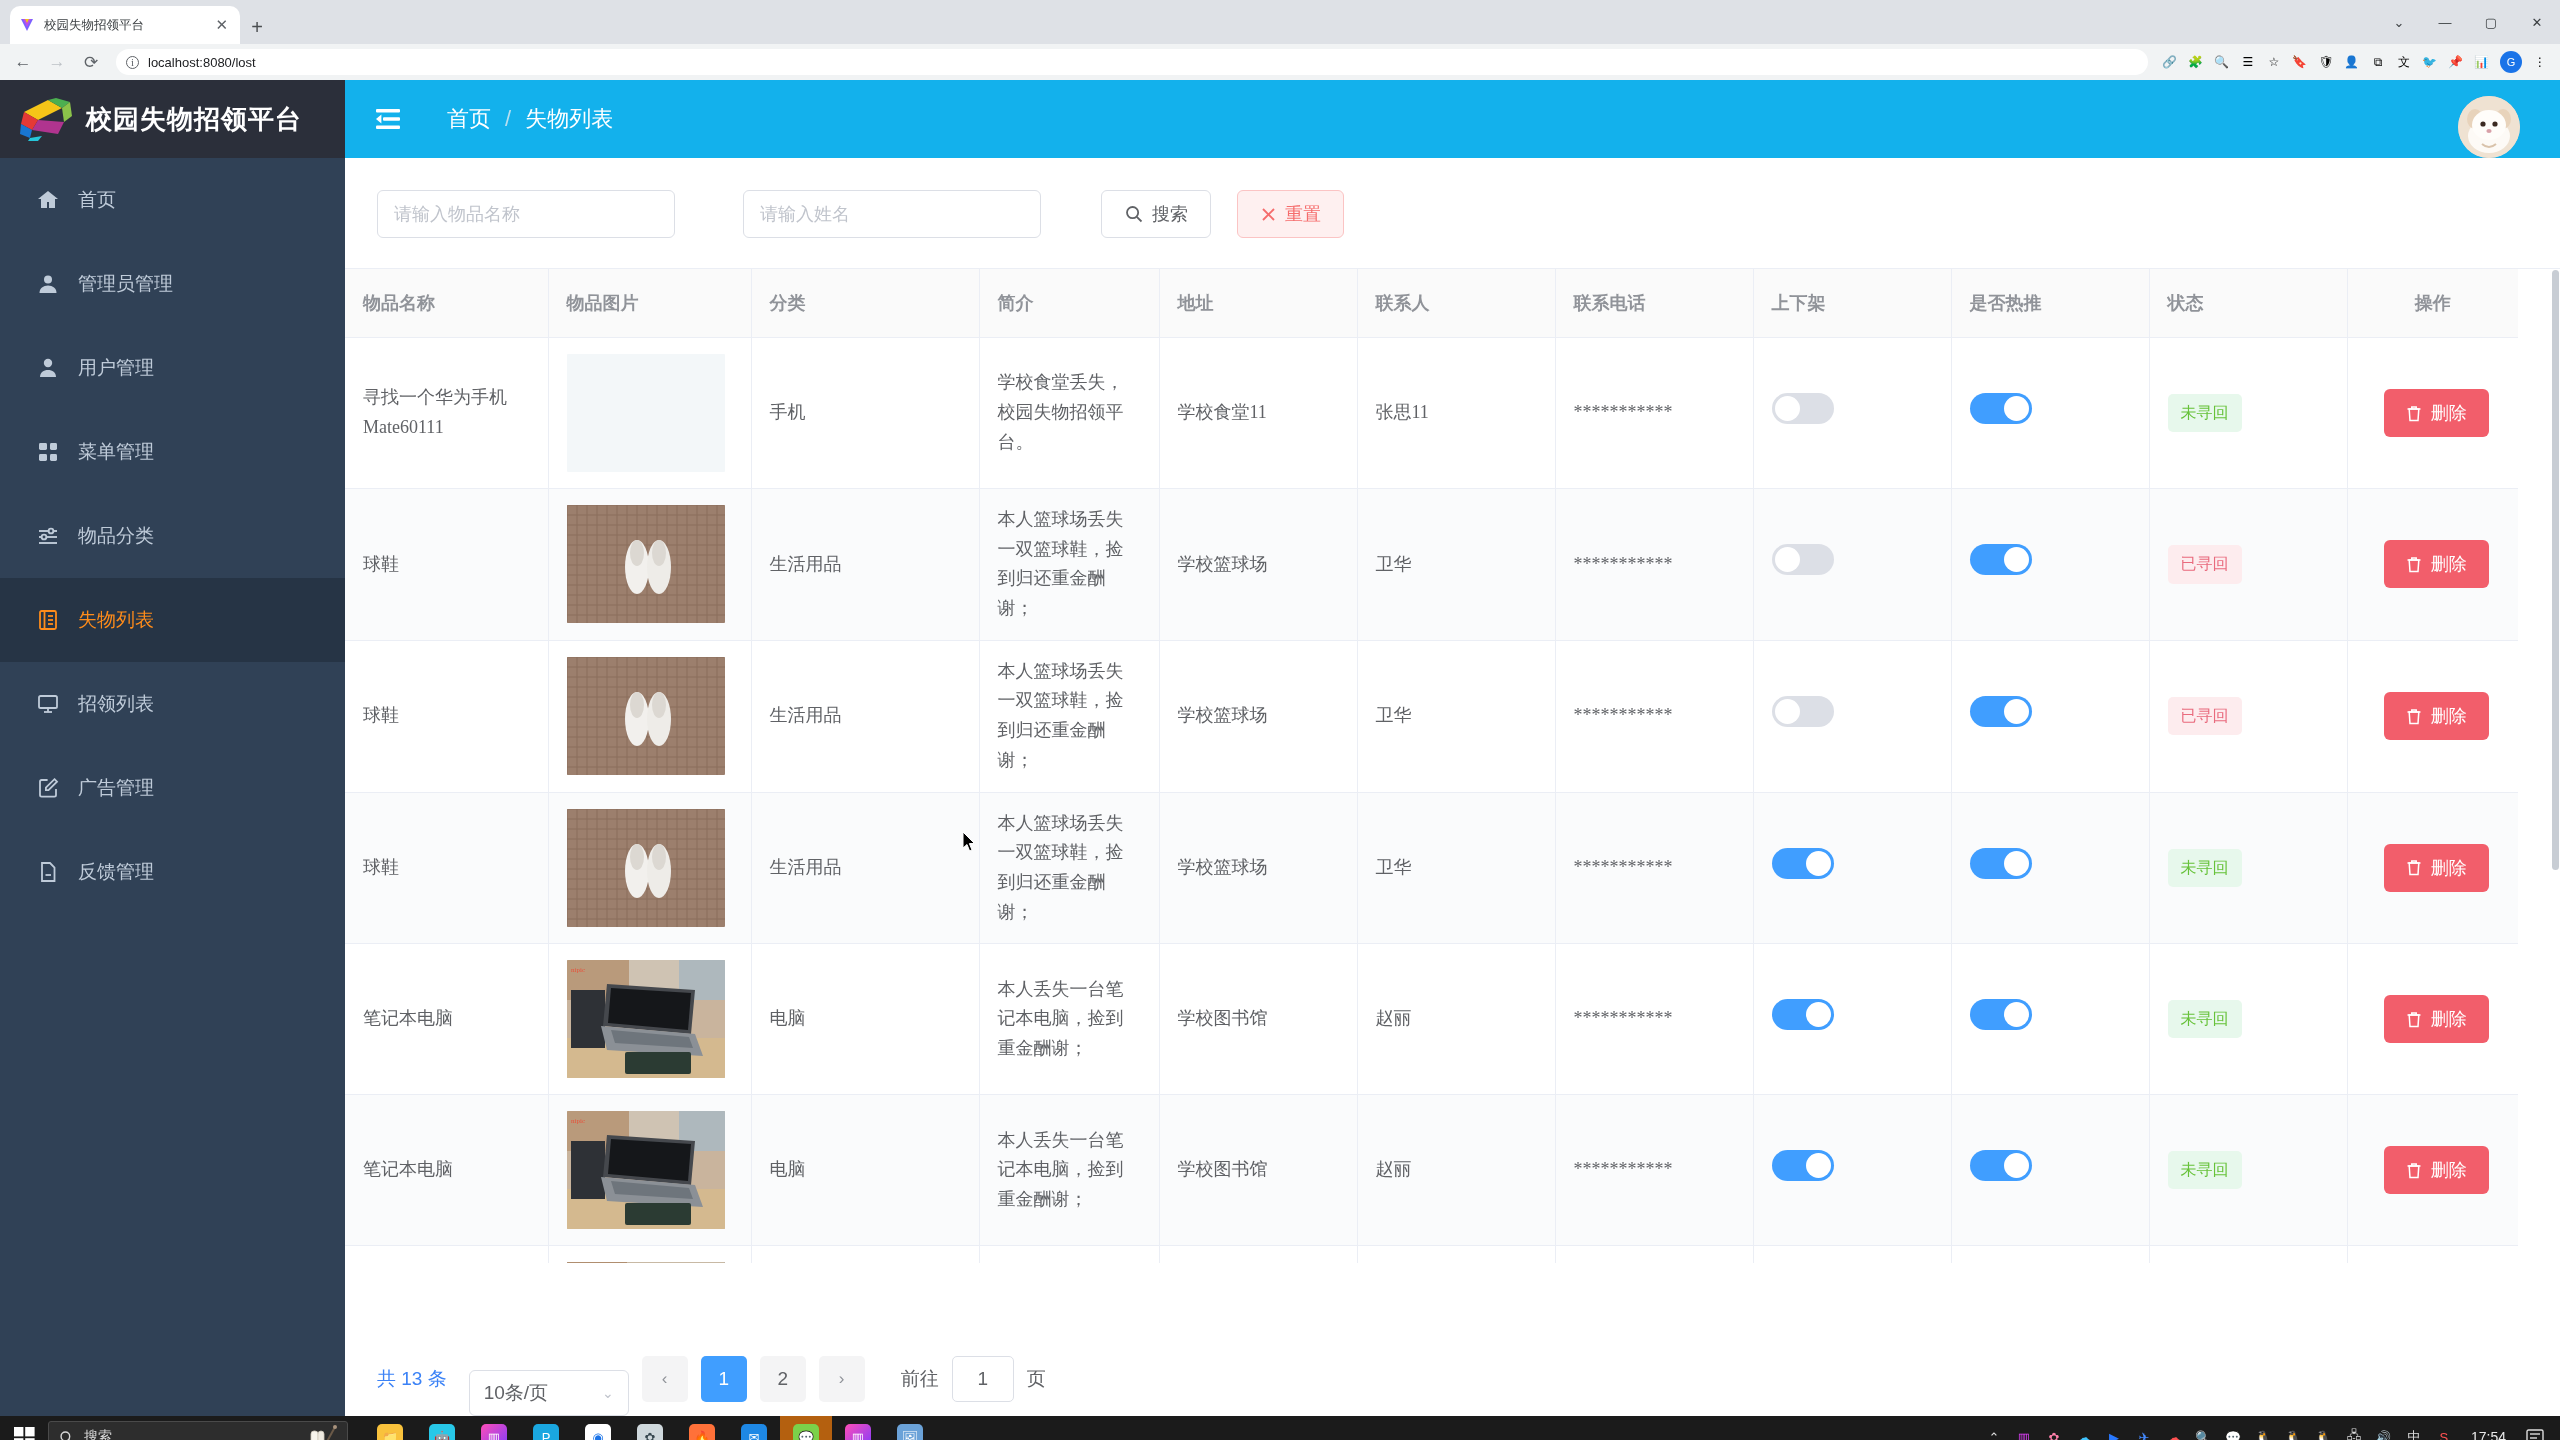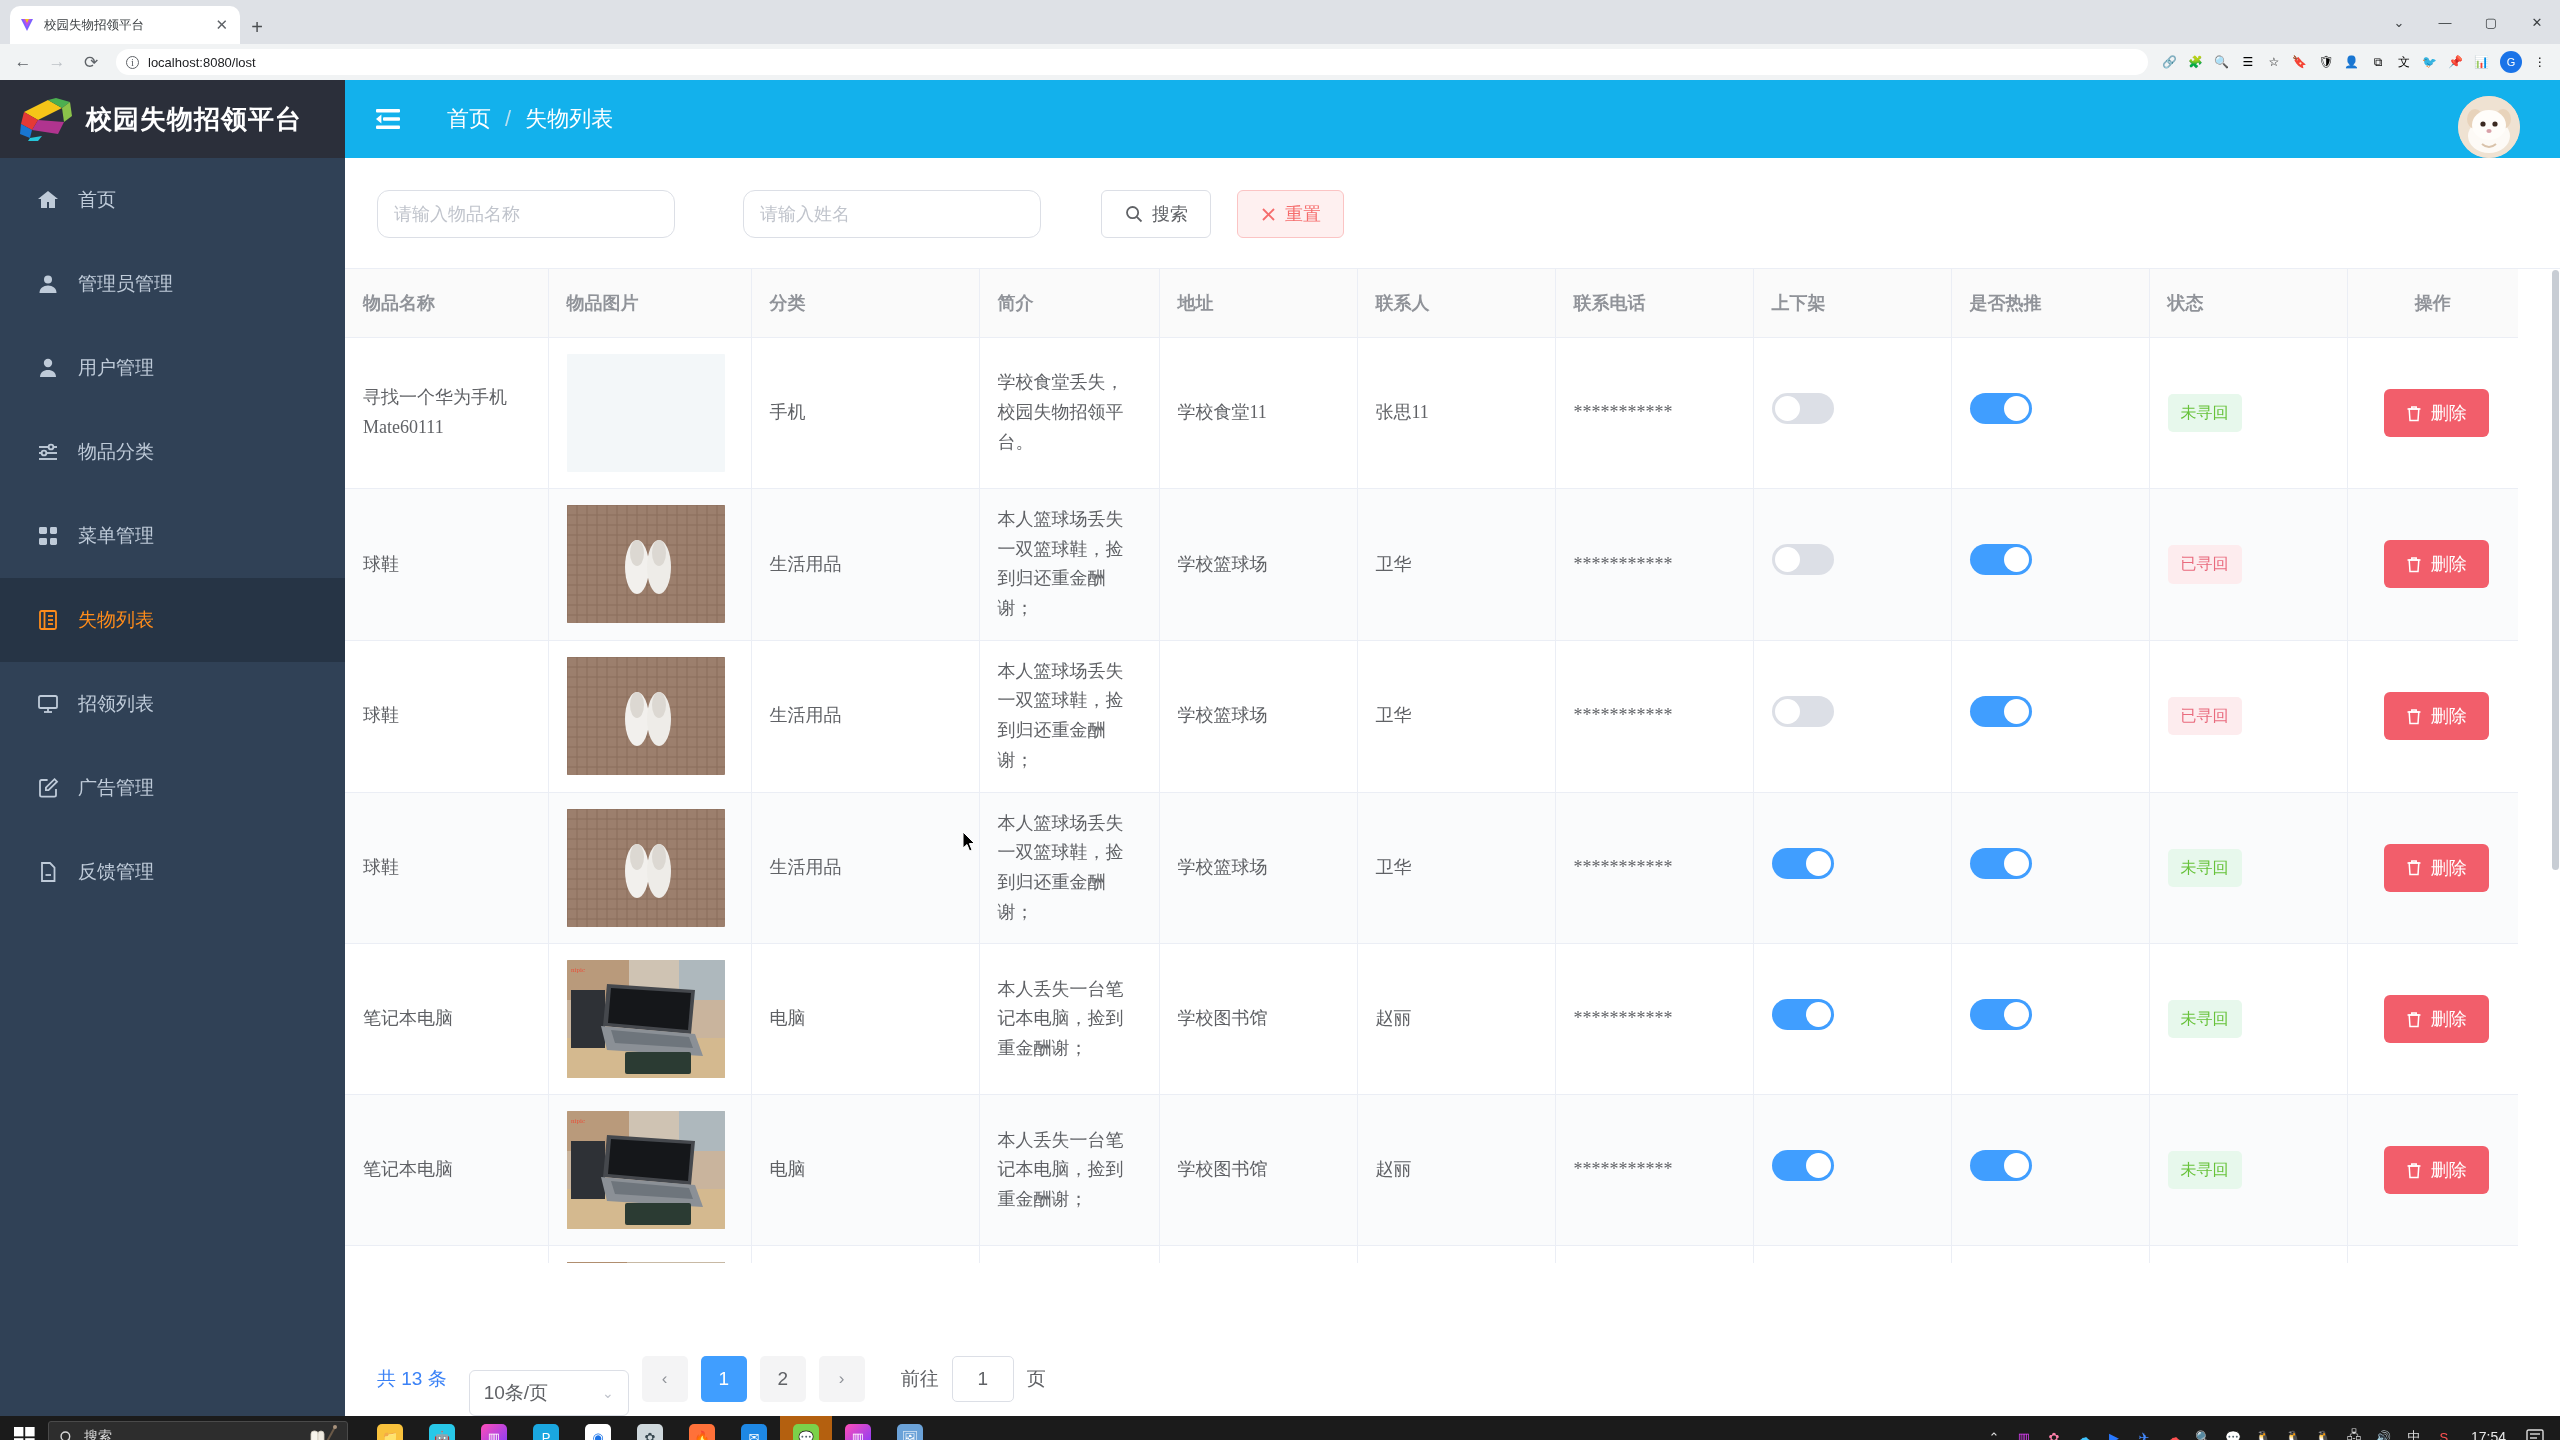--- a/index.html
+++ b/index.html
@@ -69,21 +69,21 @@
   #bc-home { cursor: pointer; }
   #avatar { position: absolute; right: 40px; top: 16px; width: 62px; height: 62px; border-radius: 50%;
             overflow: hidden; cursor: pointer; background: #e8d8c8; }
 
   #content { flex: 1; background: #f0f2f5; padding: 0; position: relative; overflow: hidden; }
   #panel { background: #fff; margin: 0; height: 100%; position: relative; }
 
   
   #searchbar { display: flex; align-items: center; padding: 32px 0 30px 32px; gap: 0; }
   .s-input {
-    width: 298px; height: 48px; border: 1px solid #dcdfe6; border-radius: 12px;
+    width: 298px; height: 48px; border: 1px solid #dcdfe6; border-radius: 6px;
     font-size: 18px; color: #606266; padding: 0 16px; font-family: inherit;
     background: #fff; outline: none;
   }
   .s-input::placeholder { color: #c0c4cc; }
   #s-input-2 { margin-left: 68px; }
   .s-btn {
     height: 48px; border-radius: 6px; font-size: 18px; display: inline-flex;
     align-items: center; justify-content: center; gap: 8px; cursor: pointer;
     font-family: inherit; padding: 0 22px; border: 1px solid transparent;
   }
@@ -282,41 +282,41 @@
         <svg viewBox="0 0 24 24" width="24" height="24">
             <circle cx="12" cy="7" r="4.2" fill="currentColor"></circle>
             <path d="M4 21c0-4.4 3.6-7 8-7s8 2.6 8 7z" fill="currentColor"></path>
           </svg>
       </span>
       <span class="mi-label">用户管理</span>
     </div>
 
     <div class="menu-item">
       <span class="mi-icon">
+        <svg viewBox="0 0 24 24" width="24" height="24">
+          <rect x="3" y="3" width="8" height="7" rx="1.4" fill="currentColor"></rect>
+          <rect x="14" y="3" width="7" height="7" rx="1.4" fill="currentColor"></rect>
+          <rect x="3" y="14" width="8" height="7" rx="1.4" fill="currentColor"></rect>
+          <rect x="14" y="14" width="7" height="7" rx="1.4" fill="currentColor"></rect>
+        </svg>
+      </span>
+      <span class="mi-label">菜单管理</span>
+    </div>
+
+    <div class="menu-item">
+      <span class="mi-icon">
         <svg viewBox="0 0 24 24" width="24" height="24" stroke="currentColor" stroke-width="1.9" fill="none">
           <line x1="3" y1="7" x2="21" y2="7"></line>
             <circle cx="15" cy="7" r="2.4" fill="#304156"></circle>
           <line x1="3" y1="13" x2="21" y2="13"></line>
             <circle cx="8" cy="13" r="2.4" fill="#304156"></circle>
           <line x1="3" y1="19" x2="21" y2="19"></line>
         </svg>
       </span>
       <span class="mi-label">物品分类</span>
-    </div>
-
-    <div class="menu-item">
-      <span class="mi-icon">
-        <svg viewBox="0 0 24 24" width="24" height="24">
-          <rect x="3" y="3" width="8" height="7" rx="1.4" fill="currentColor"></rect>
-          <rect x="14" y="3" width="7" height="7" rx="1.4" fill="currentColor"></rect>
-          <rect x="3" y="14" width="8" height="7" rx="1.4" fill="currentColor"></rect>
-          <rect x="14" y="14" width="7" height="7" rx="1.4" fill="currentColor"></rect>
-        </svg>
-      </span>
-      <span class="mi-label">菜单管理</span>
     </div>
 
     <div class="menu-item active">
       <span class="mi-icon">
         <svg viewBox="0 0 24 24" width="24" height="24" stroke="currentColor" stroke-width="1.8" fill="none">
           <rect x="4" y="3" width="16" height="18" rx="1.5"></rect>
             <line x1="8.5" y1="3" x2="8.5" y2="21"></line>
           <line x1="12" y1="8" x2="17" y2="8"></line>
             <line x1="12" y1="12" x2="17" y2="12"></line>
             <line x1="12" y1="16" x2="17" y2="16"></line>

